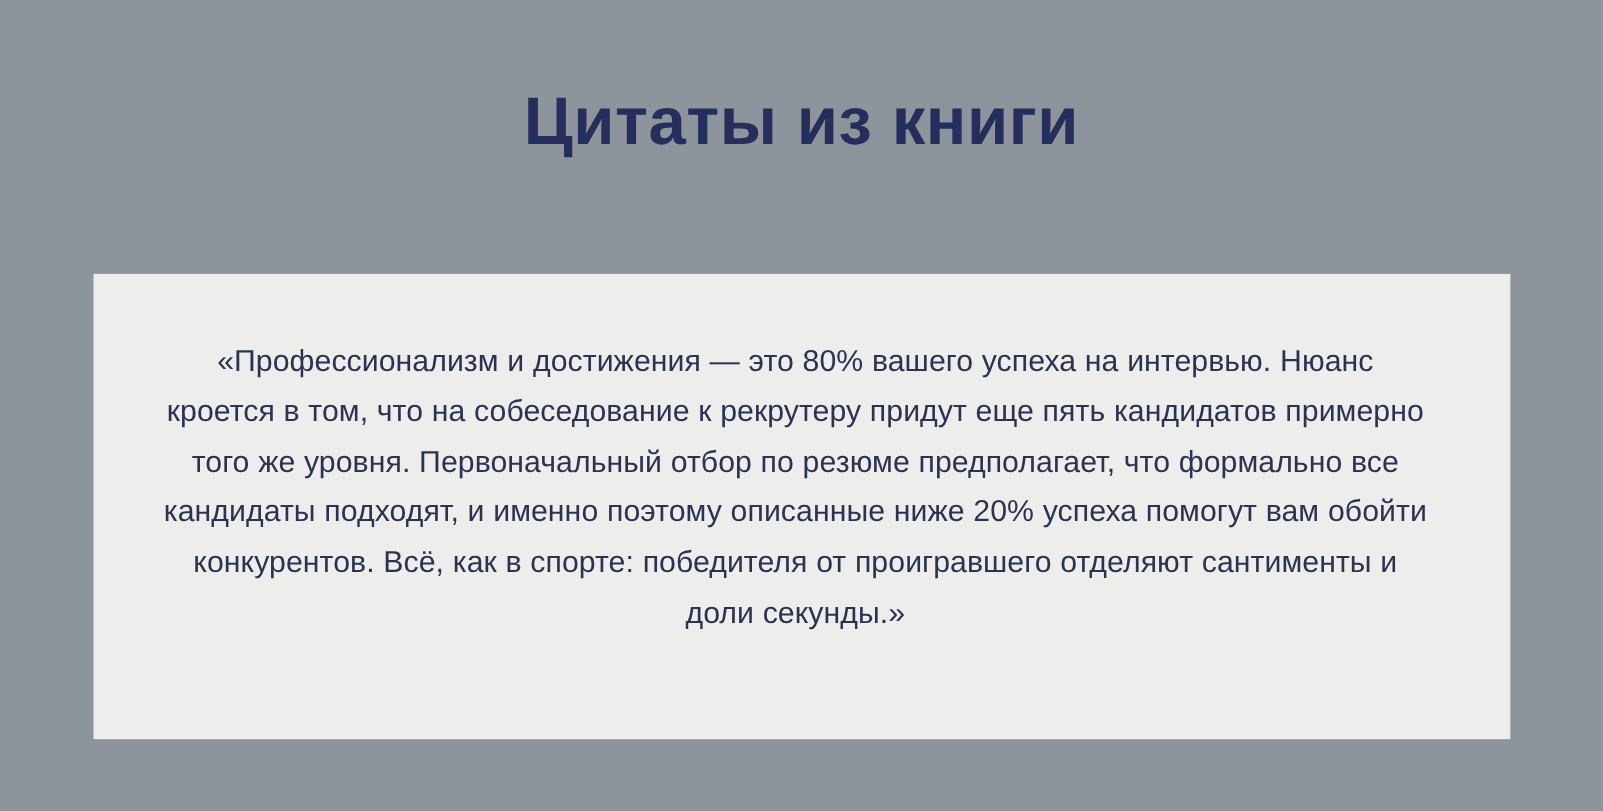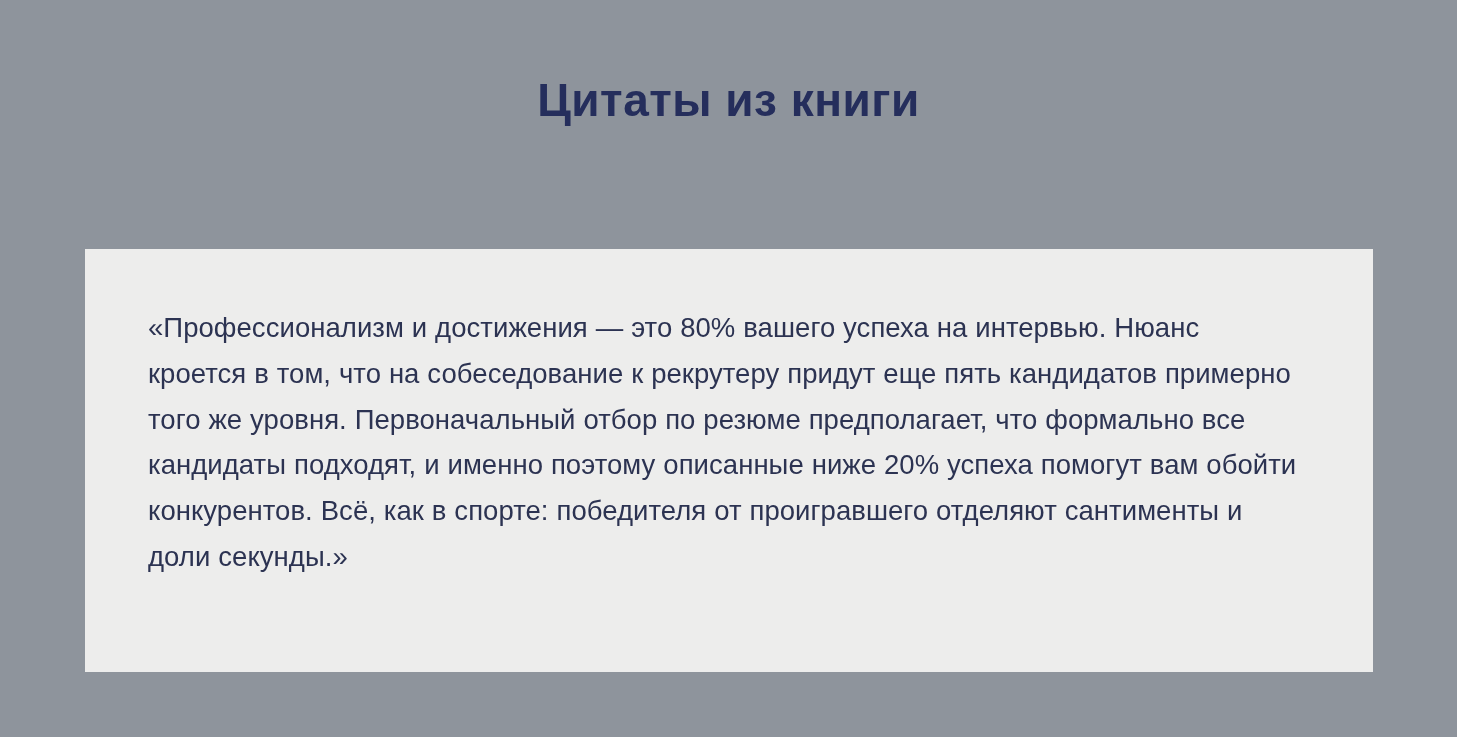--- a/index.html
+++ b/index.html
@@ -24,21 +24,21 @@
     box-sizing: border-box;
   }
 
   
   .page-title {
     position: absolute;
     left: 0;
     top: 30px;
     width: 1457px;
     text-align: center;
-    font-size: 46px;
+    font-size: 61px;
     line-height: 78px;
     font-weight: 700;
     letter-spacing: 0.5px;
     color: #252e5c;
     white-space: nowrap;
     user-select: none;
   }
 
   
   .quote-card {
@@ -53,21 +53,21 @@
   }
 
   .quote-text {
     margin: 0;
     font-size: 27.5px;
     line-height: 45.8px;
     font-weight: 400;
     color: #2c3352;
     letter-spacing: 0.05px;
     max-width: 1150px;
-    text-align: left;
+    text-align: center;
     word-spacing: 0.2px;
   }
 </style>
 </head>
 <body>
 
 <div class="page">
 
   <h1 class="page-title">Цитаты из книги</h1>
 

